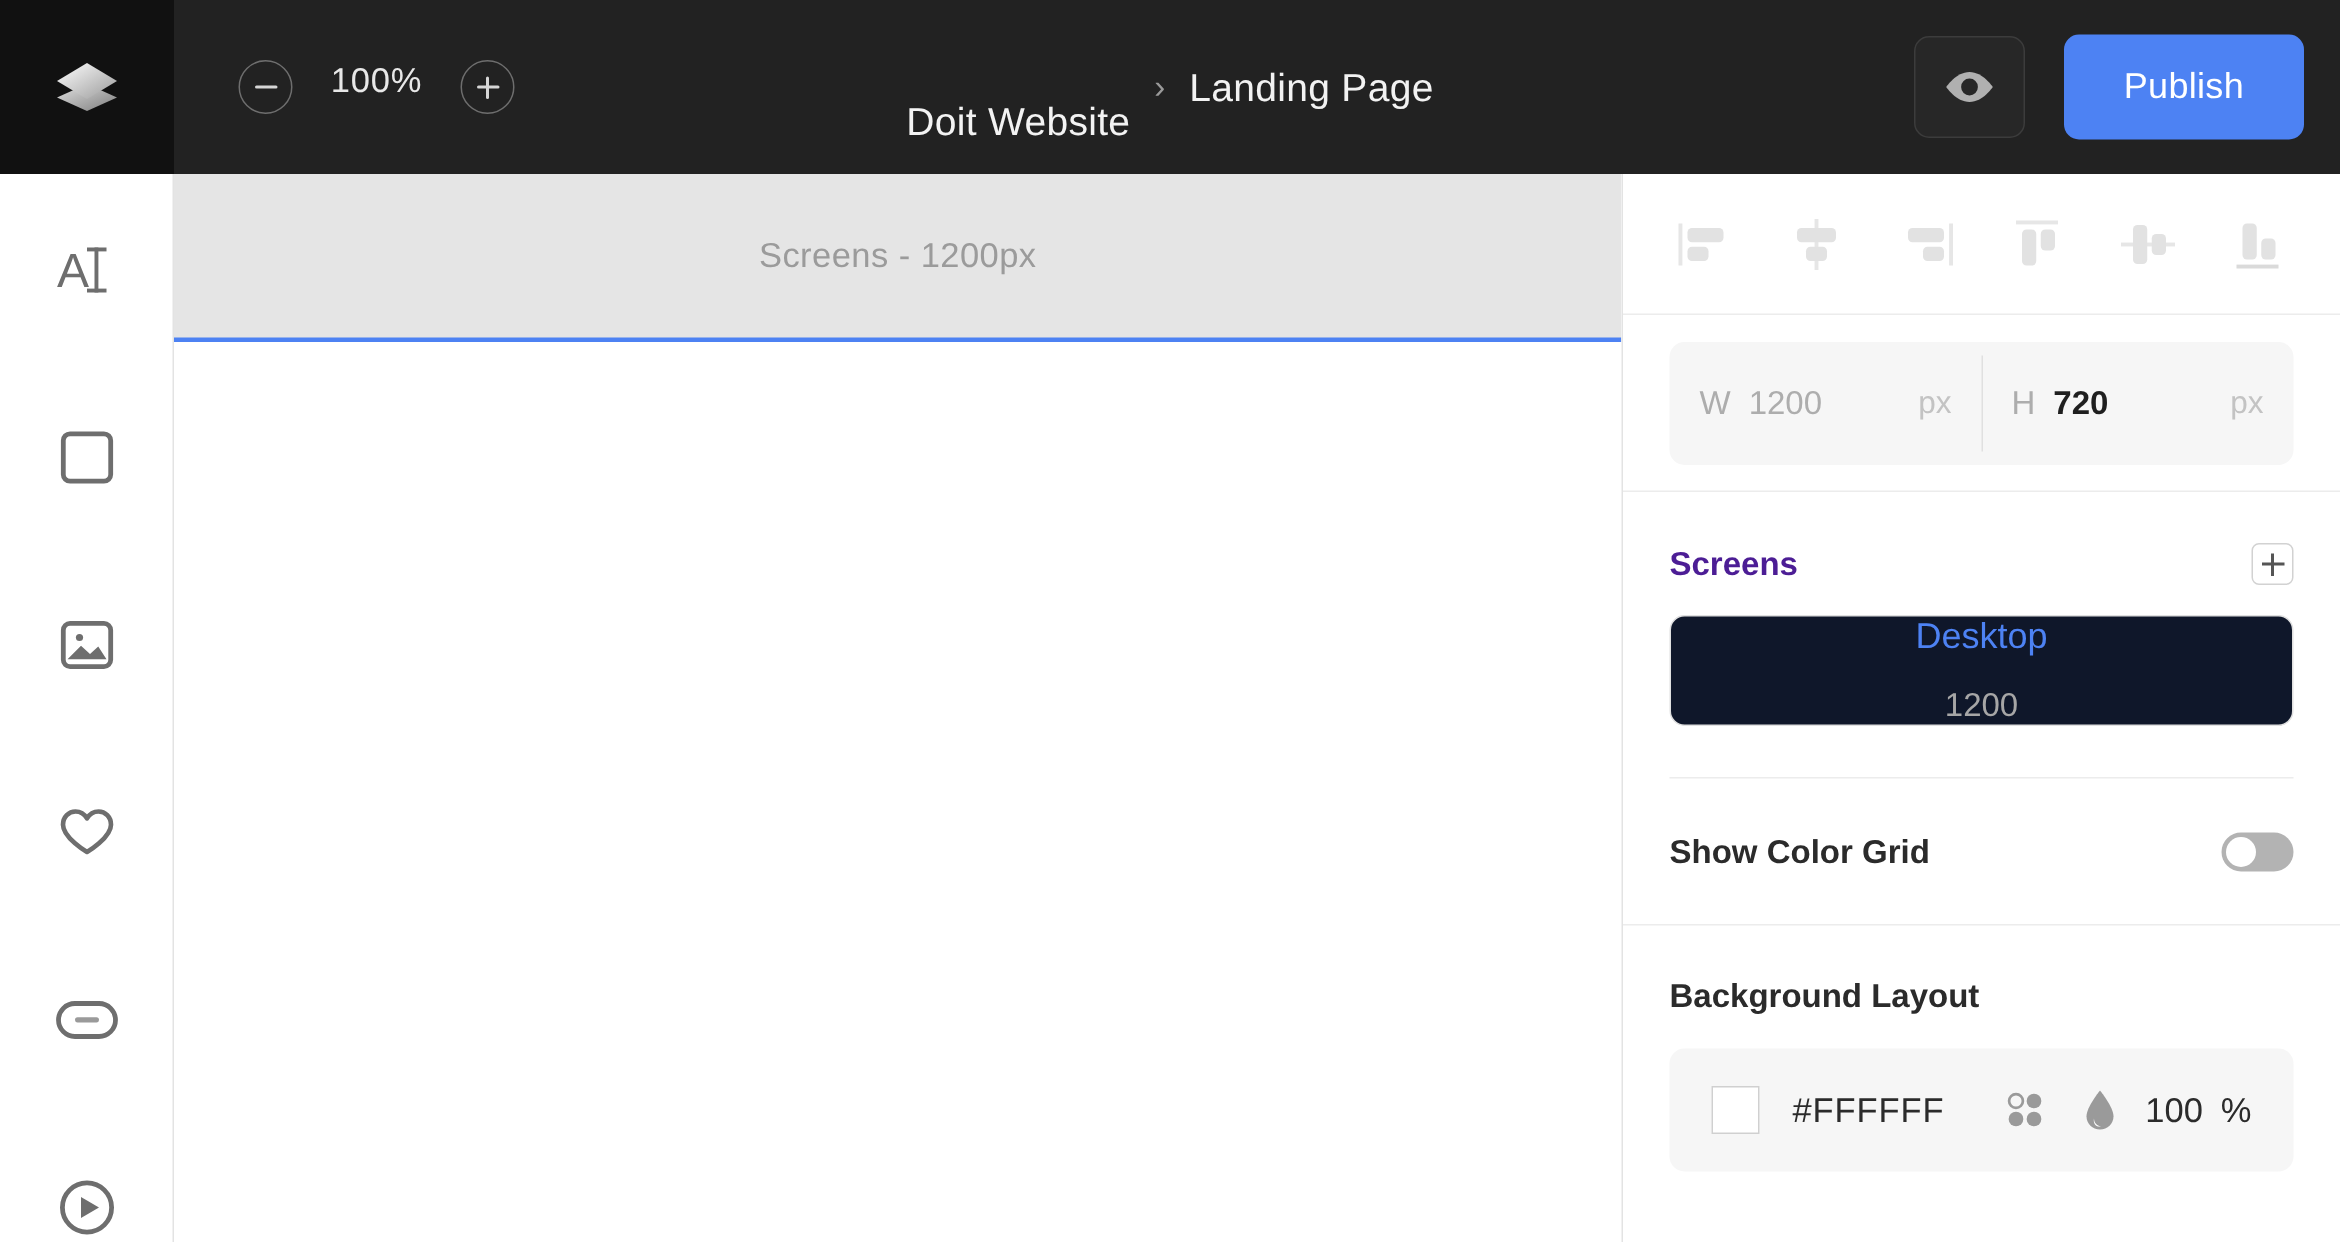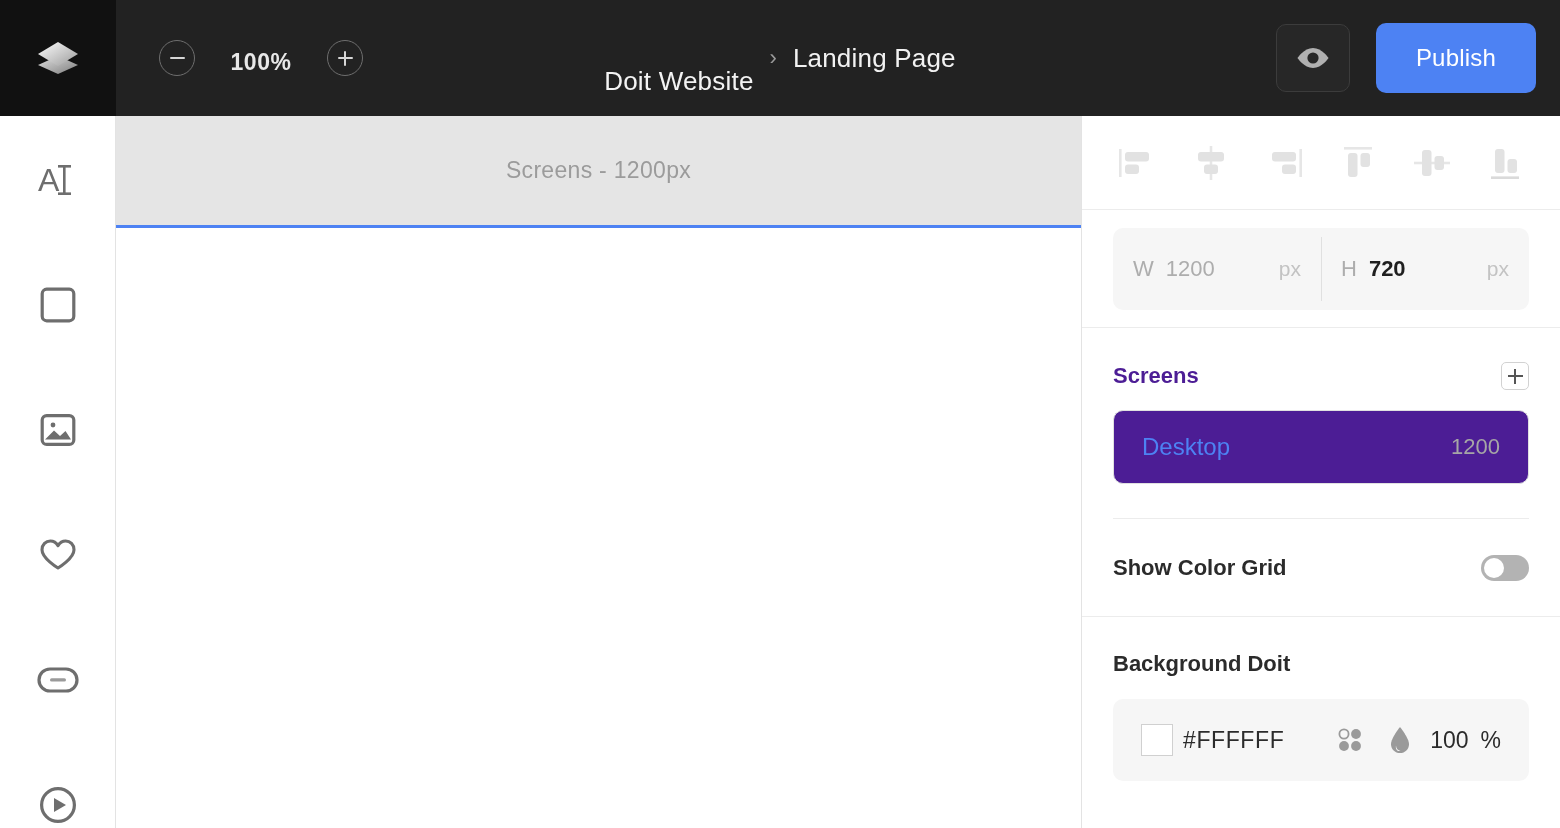--- a/index.html
+++ b/index.html
@@ -18,23 +18,22 @@
     display:flex; align-items:center;
   }
   .logo-cell {
     width:116px; height:116px; background:#111111;
     display:flex; align-items:center; justify-content:center;
     flex:0 0 116px;
   }
   .logo-mark { width:52px; height:52px; display:block; }
 
   .zoom-group {
-    display:flex; align-items:flex-end; gap:24px;
+    display:flex; align-items:flex-start; gap:14px;
     margin-left:43px;
-    font-weight:bold;
   }
   .circ-btn {
     width:36px; height:36px; border-radius:50%;
     border:1.6px solid #6e6e6e;
     display:flex; align-items:center; justify-content:center;
     background:transparent; cursor:pointer;
   }
   .circ-btn .bar-h { width:15px; height:2.4px; background:#d6d6d6; border-radius:2px; }
   .circ-btn .bar-v { width:2.4px; height:15px; background:#d6d6d6; border-radius:2px; position:absolute; }
   .circ-btn.plus { position:relative; }
@@ -154,21 +153,21 @@
     display:flex; align-items:center; justify-content:center;
     cursor:pointer; position:relative;
   }
   .add-btn .p-h { width:15px; height:2px; background:#555; position:absolute; }
   .add-btn .p-v { width:2px; height:15px; background:#555; position:absolute; }
 
   .screens-list { margin-top:20px; }
   .screen-item {
     height:74px; border:1.4px solid #e0e0e0; border-radius:10px;
     display:flex; align-items:center; justify-content:space-between;
-    padding:0 28px; cursor:pointer; background:#4c1d95;
+    padding:0 28px; cursor:pointer; background:#0f172a;flex-direction:column;
   }
   .screen-name { font-size:24px; color:#4d82f3; }
   .screen-width { font-size:22px; color:#a6a6a6; }
 
   .divider { height:1px; background:#ececec; margin-top:34px; }
 
   .toggle-row {
     height:98px; display:flex; align-items:center;
     justify-content:space-between; padding:0 31px;
     border-bottom:1px solid #ececec;
@@ -186,21 +185,21 @@
   .bg-title { font-size:22px; font-weight:bold; color:#2b2b2b; padding-top:34px; }
   .color-row {
     margin-top:22px; height:82px; background:#f6f6f6;
     border-radius:10px; display:flex; align-items:center;
     padding:0 28px; gap:0;
   }
   .swatch {
     width:32px; height:32px; background:#ffffff;
     border:1.3px solid #d0d0d0; cursor:pointer; flex:0 0 32px;
   }
-  .hex-value { font-size:23px; color:#2b2b2b; margin-left:10px; letter-spacing:0.6px; }
+  .hex-value { font-size:23px; color:#2b2b2b; margin-left:22px; letter-spacing:0.6px; }
   .picker-icon { margin-left:auto; cursor:pointer; display:flex; }
   .drop-icon { margin-left:24px; cursor:pointer; display:flex; }
   .opacity-value { font-size:23px; color:#2b2b2b; margin-left:18px; }
   .opacity-unit { font-size:23px; color:#2b2b2b; margin-left:12px; }
 </style>
 </head>
 <body>
 
 <div id="app">
 
@@ -390,21 +389,21 @@
     </div>
 
     <div class="toggle-row">
       <span class="toggle-label">Show Color Grid</span>
       <div class="toggle">
         <span class="knob"></span>
       </div>
     </div>
 
     <div class="bg-section">
-      <div class="bg-title">Background Doit</div>
+      <div class="bg-title">Background Layout</div>
       <div class="color-row">
         <div class="swatch"></div>
         <span class="hex-value">#FFFFFF</span>
         <span class="picker-icon">
           <svg width="28" height="28" viewBox="0 0 28 28">
             <circle cx="8" cy="8" r="4.6" fill="none" stroke="#9a9a9a" stroke-width="1.8"></circle>
             <circle cx="20" cy="8" r="4.9" fill="#9a9a9a"></circle>
             <circle cx="8" cy="20" r="4.9" fill="#9a9a9a"></circle>
             <circle cx="20" cy="20" r="4.9" fill="#9a9a9a"></circle>
           </svg>

